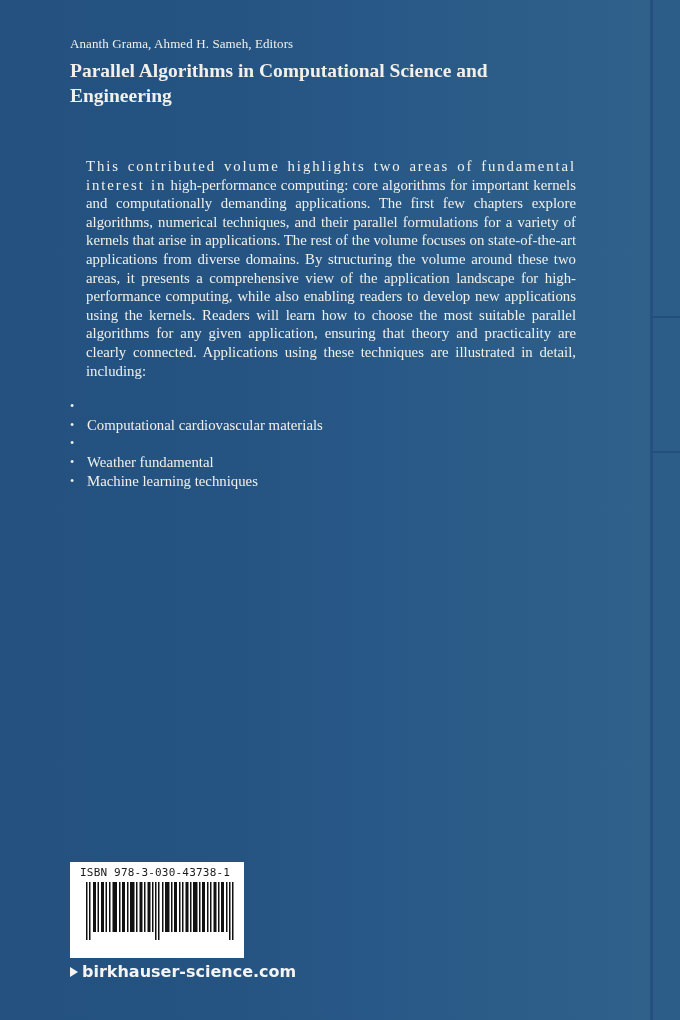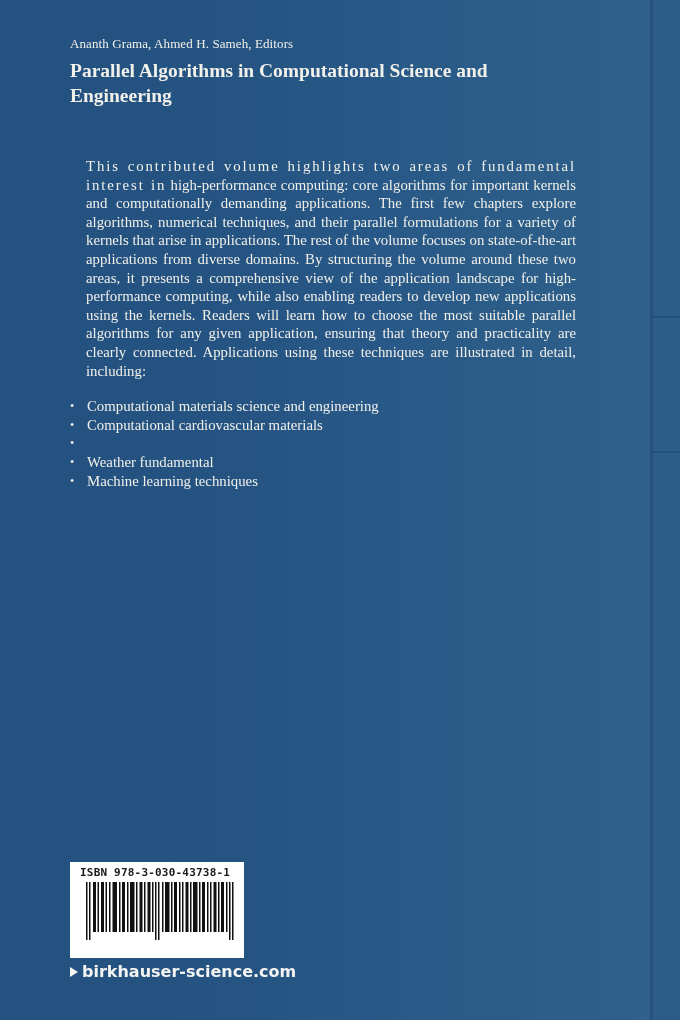--- a/index.html
+++ b/index.html
@@ -97,21 +97,20 @@
       font-style: italic;
     }
     .isbn-box {
       position: absolute;
       left: 70px;
       top: 862px;
       width: 174px;
       height: 96px;
       background: #ffffff;
       box-sizing: border-box;
-      font-weight: bold;
     }
     .isbn-text {
       position: absolute;
       left: 10px;
       top: 4px;
       font-family: "DejaVu Sans Mono", "Liberation Mono", monospace;
       font-size: 11px;
       color: #1a1a1a;
       letter-spacing: 0.2px;
       white-space: nowrap;
@@ -181,21 +180,20 @@
 
 <div class="body-block">
   <p class="para first">
     <span class="line1">This contributed volume highlights two areas of fundamental interest in</span>
     <span>high-performance computing: core algorithms for important kernels and computationally demanding applications. The first few chapters explore algorithms, numerical techniques, and their parallel formulations for a variety of kernels that arise in applications. The rest of the volume focuses on state-of-the-art applications from diverse domains. By structuring the volume around these two areas, it presents a comprehensive view of the application landscape for high-performance computing, while also enabling readers to develop new applications using the kernels. Readers will learn how to choose the most suitable parallel algorithms for any given application, ensuring that theory and practicality are clearly connected. Applications using these techniques are illustrated in detail, including:</span>
   </p>
 
   <ul class="bullets">
     <li>
       <span class="dot">•</span>
-      <span>Computational materials science and engineering</span>
     </li>
     <li>
       <span class="dot">•</span>
       <span>Computational cardiovascular materials</span>
     </li>
     <li>
       <span class="dot">•</span>
     </li>
     <li>
       <span class="dot">•</span>

